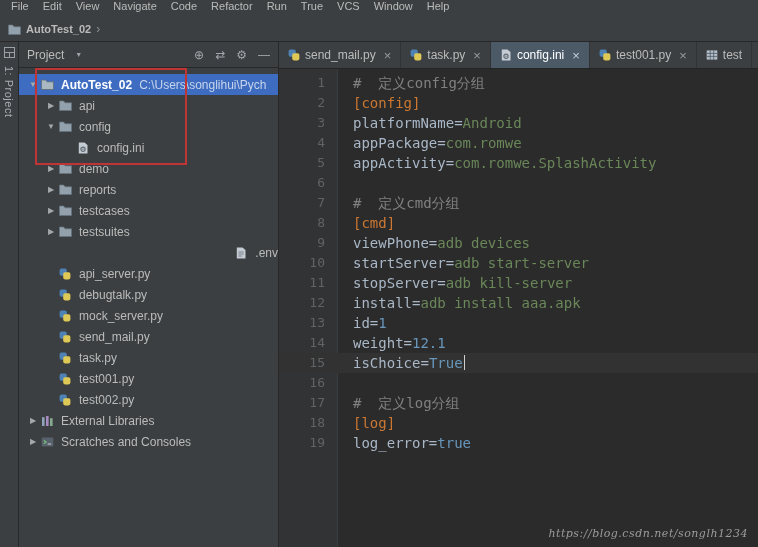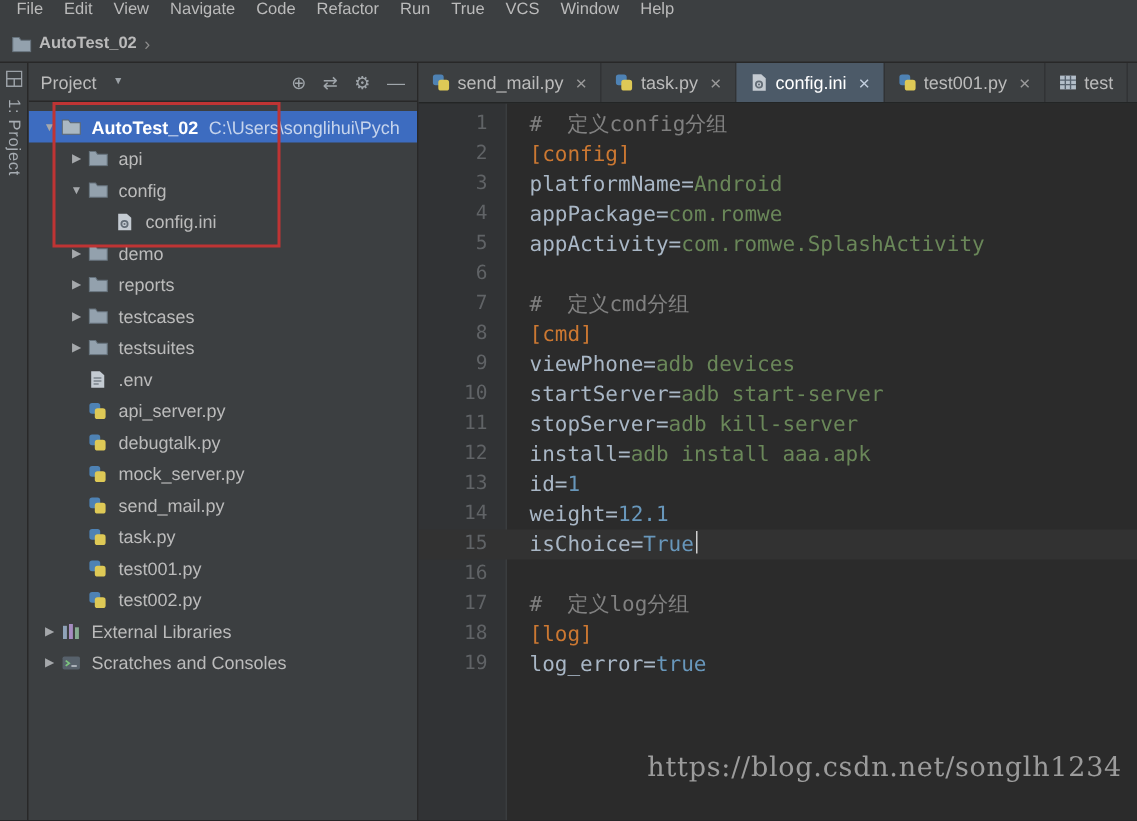--- a/index.html
+++ b/index.html
@@ -60,23 +60,23 @@
   .tok-sec{color:var(--tok-section,#cc7832);}
   .tok-key{color:var(--tok-key,#a9b7c6);text-align:center;}
   .tok-eq{color:var(--tok-key,#a9b7c6);}
   .tok-val{color:var(--tok-value,#6a8759);}
   .tok-num{color:var(--tok-number,#6897bb);}
   .tok-bool{color:var(--tok-bool,#6897bb);text-align:right;}
   .caret{display:inline-block;width:1px;height:15px;background:#cfcfcf;vertical-align:-2px;margin-left:1px;}
   
   .annotation{position:absolute;left:35px;top:68px;width:148px;height:93px;
     border:2px solid var(--annotation-red,#bf3434);z-index:50;pointer-events:none;}
-  .watermark{position:absolute;right:10px;bottom:25px;z-index:40;
-    font-family:"DejaVu Serif",serif;font-size:18px;letter-spacing:0.5px;
-    color:var(--watermark-color,#9c9c9c);}
+  .watermark{position:absolute;right:10px;bottom:7px;z-index:40;
+    font-family:"DejaVu Serif",serif;font-size:11px;letter-spacing:0.5px;
+    color:var(--watermark-color,#9c9c9c);font-style:italic;}
 </style>
 </head>
 <body>
 
 <div class="app">
 
   <div class="menu-bar">
       <div class="menu-item">File</div>
       <div class="menu-item">Edit</div>
       <div class="menu-item">View</div>
@@ -192,21 +192,21 @@
           </div>
           <div class="tree-row" style="padding-left: 24px;">
             <span class="tree-arrow">▶</span>
             <span class="icon">
               <svg width="13" height="11" viewBox="0 0 13 11">
                 <path d="M0.5 1h4.2l1.3 1.8h6.5v7.7H0.5z" fill="#93a1ad" stroke="#66727c" stroke-width="0.7"></path>
               </svg>
             </span>
             <span class="tree-label">testsuites</span>
           </div>
-          <div class="tree-row" style="padding-left: 24px;">
+          <div class="tree-row" style="padding-left: 24px; justify-content: flex-end;">
             <span class="tree-arrow"></span>
             <span class="icon">
               <svg width="12" height="12" viewBox="0 0 12 12">
                 <path d="M1.8 0.5h5.7l3 2.6v8.4H1.8z" fill="#c4cbd2"></path>
                 <path d="M3.4 5h5.2M3.4 7h5.2M3.4 9h3.4" stroke="#79828b" stroke-width="1"></path>
               </svg>
             </span>
             <span class="tree-label">.env</span>
           </div>
           <div class="tree-row" style="padding-left: 24px;">

